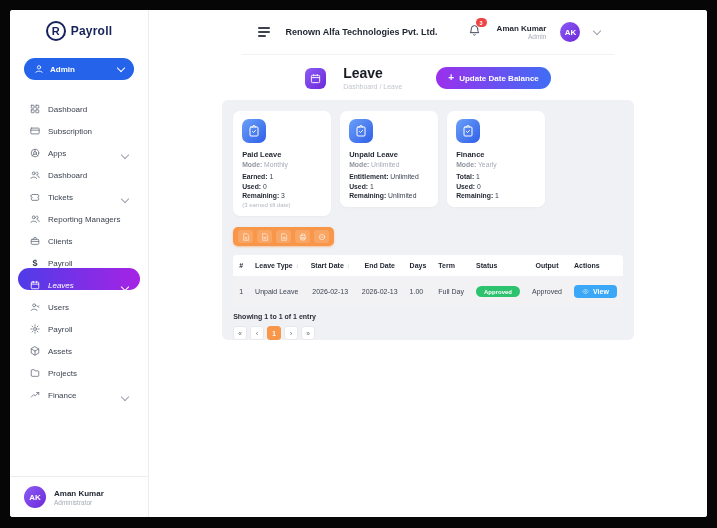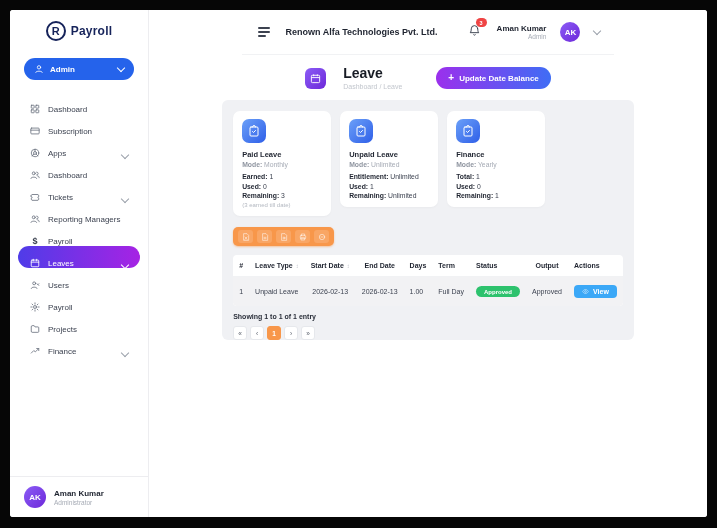--- a/index.html
+++ b/index.html
@@ -28,21 +28,21 @@
     font-family:inherit;
   }
   .admin-btn .grow{flex:1;text-align:left;}
   .nav{flex:1;padding:2px 0;}
   .nav-item{
     display:flex;align-items:flex-end;gap:8px;height:22px;padding:0 12px;margin:0 8px;
     color:#3c4250;font-size:8px;cursor:pointer;border-radius:12px;
   }
   .nav-item .nav-label{flex:1;}
   .nav-item.active{
-    background:linear-gradient(90deg,#4f3ce8,#a623e4);color:#fff;
+    background:linear-gradient(90deg,#4f3ce8,#a623e4);color:#fff;font-style:italic;
   }
   .nav-item.active svg{stroke:#fff;}
   .nav-ico{width:10px;height:10px;stroke:#6b7280;fill:none;stroke-width:2;stroke-linecap:round;stroke-linejoin:round;flex:none;}
   .dollar{font-size:9px;color:#3c4250;width:10px;text-align:center;font-weight:bold;flex:none;}
   .chev{
     width:5px;height:5px;border-right:1.3px solid #9aa0aa;border-bottom:1.3px solid #9aa0aa;
     transform:rotate(45deg);margin-top:-3px;flex:none;
   }
   .chev.white{border-color:#fff;}
   .sidebar-footer{
@@ -211,20 +211,27 @@
         <span class="chev"></span>
       </div>
       <div class="nav-item">
         <svg class="nav-ico" viewBox="0 0 24 24">
             <circle cx="9" cy="8" r="3.5"></circle>
             <path d="M2 20c0-4 14-4 14 0M16 5a3.5 3.5 0 010 7M18 14c3 .5 4 2.5 4 4.5"></path>
           </svg>
         <span class="nav-label">Reporting Managers</span>
       </div>
       <div class="nav-item">
+        <svg class="nav-ico" viewBox="0 0 24 24">
+            <rect x="3" y="8" width="18" height="12" rx="2"></rect>
+            <path d="M9 8V6a3 3 0 016 0v2M3 13h18"></path>
+          </svg>
+        <span class="nav-label">Clients</span>
+      </div>
+      <div class="nav-item">
         <span class="dollar">$</span>
         <span class="nav-label">Payroll</span>
       </div>
       <div class="nav-item active">
         <svg class="nav-ico" viewBox="0 0 24 24">
             <rect x="3" y="5" width="18" height="16" rx="2"></rect>
             <path d="M8 3v4M16 3v4M3 10h18"></path>
           </svg>
         <span class="nav-label">Leaves</span>
         <span class="chev white"></span>
@@ -235,20 +242,26 @@
             <path d="M3 20c0-4 14-4 14 0M17 9l4 4M19 11l2-2"></path>
           </svg>
         <span class="nav-label">Users</span>
       </div>
       <div class="nav-item">
         <svg class="nav-ico" viewBox="0 0 24 24">
             <circle cx="12" cy="12" r="3.5"></circle>
             <path d="M12 2v3M12 19v3M2 12h3M19 12h3M4.9 4.9l2.1 2.1M17 17l2.1 2.1M19.1 4.9L17 7M7 17l-2.1 2.1"></path>
           </svg>
         <span class="nav-label">Payroll</span>
+      </div>
+      <div class="nav-item">
+        <svg class="nav-ico" viewBox="0 0 24 24">
+            <path d="M12 2l9 5v10l-9 5-9-5V7z M12 12l9-5M12 12L3 7M12 12v10"></path>
+          </svg>
+        <span class="nav-label">Assets</span>
       </div>
       <div class="nav-item">
         <svg class="nav-ico" viewBox="0 0 24 24">
             <path d="M3 6a2 2 0 012-2h5l2 3h7a2 2 0 012 2v9a2 2 0 01-2 2H5a2 2 0 01-2-2z"></path>
           </svg>
         <span class="nav-label">Projects</span>
       </div>
       <div class="nav-item">
         <svg class="nav-ico" viewBox="0 0 24 24">
             <path d="M3 17l6-6 4 3 8-8"></path>

